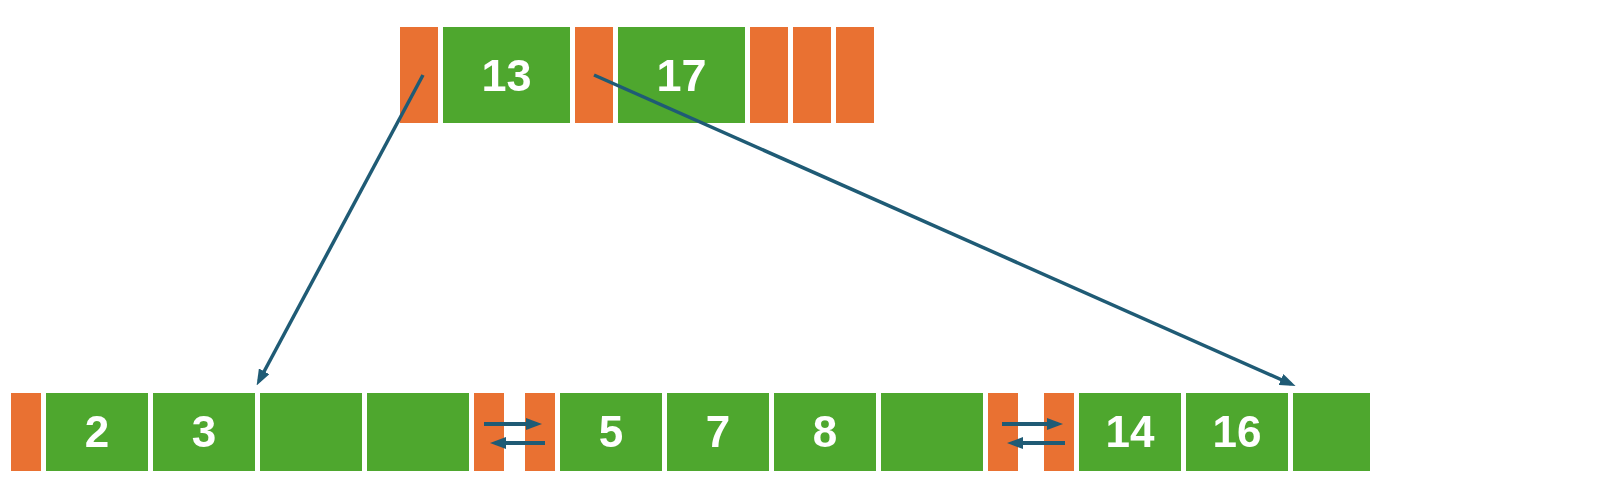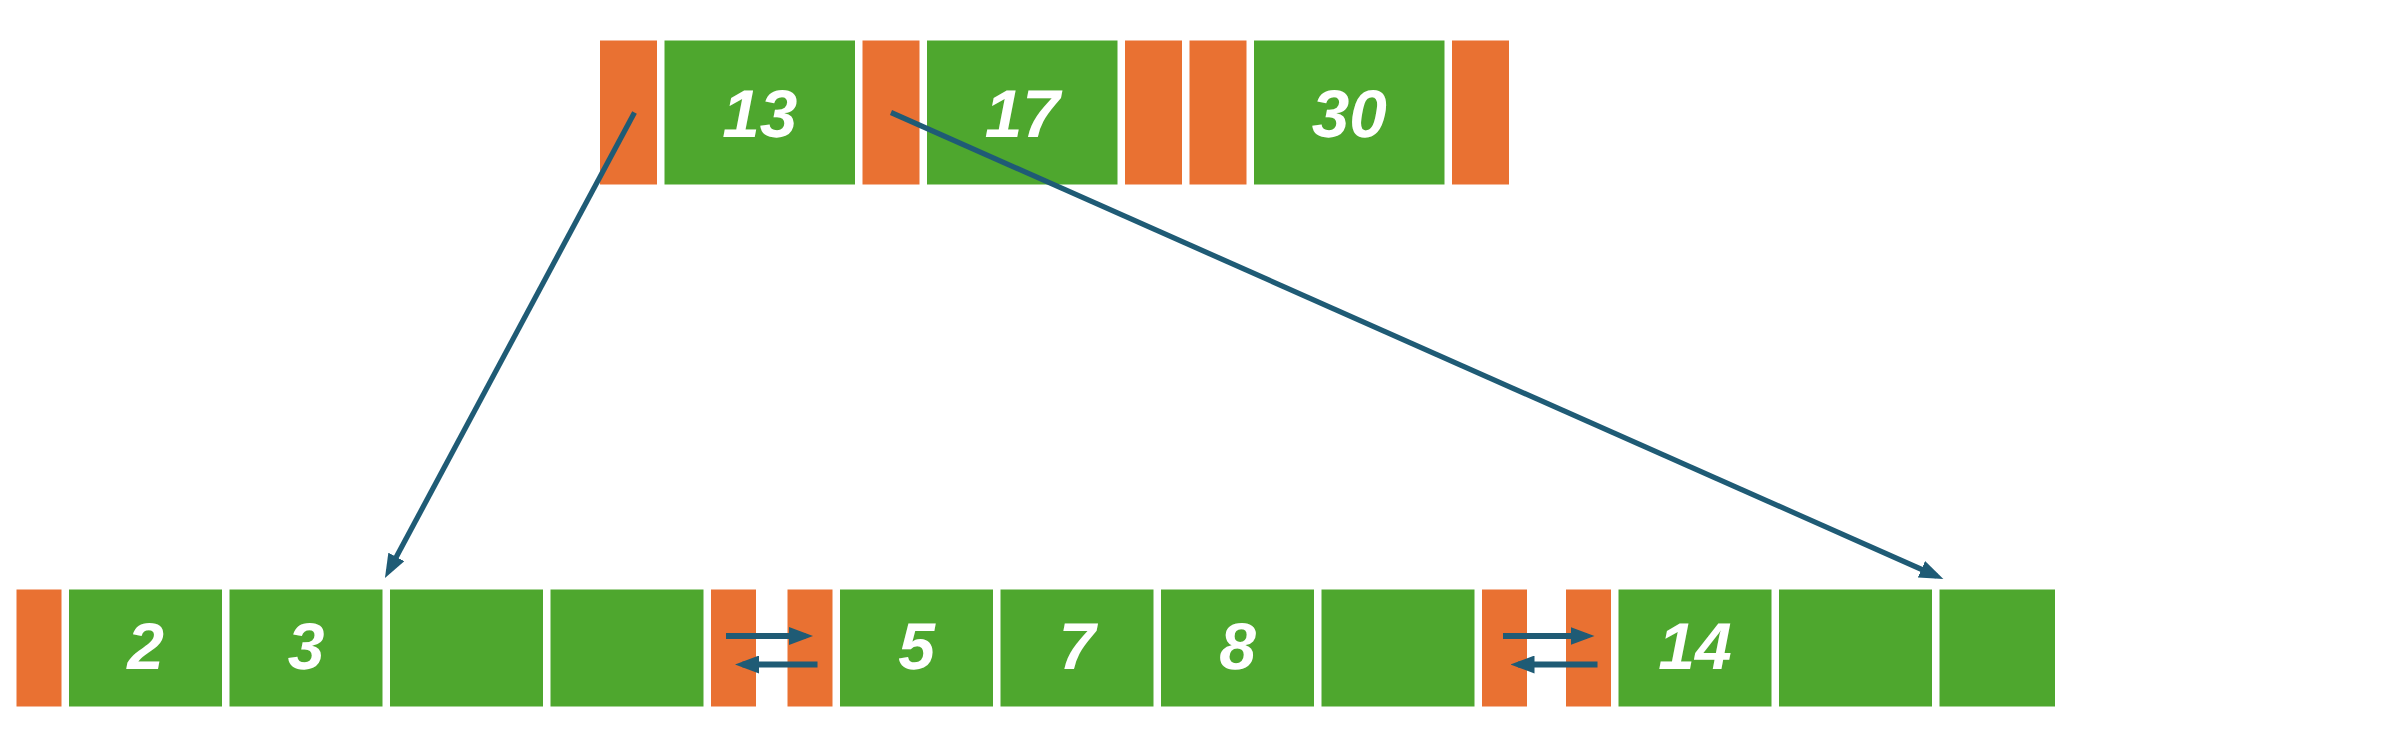--- a/index.html
+++ b/index.html
@@ -9,21 +9,20 @@
     --c-text:#FFFFFF;
     --c-bg:#FFFFFF;
   }
   html,body{margin:0;padding:0;background:var(--c-bg);}
   .canvas{
     position:relative;
     width:1370px;height:493px;
     background:var(--c-bg);
     font-family:"Liberation Sans",sans-serif;
     overflow:hidden;
-    font-style:italic;
   }
   .node{position:absolute;display:flex;gap:5px;}
   .root-node{left:400px;top:27px;height:96px;}
   .leaf-node{top:393px;height:78px;}
   .cell{display:flex;align-items:center;justify-content:center;flex:0 0 auto;}
   .cell.key{
     background:var(--c-green);
     color:var(--c-text);
     font-weight:bold;
     font-size:45px;
@@ -46,21 +45,20 @@
 
 <div class="canvas">
 
   <div class="node root-node">
     <div class="cell ptr"></div>
     <div class="cell key">13</div>
     <div class="cell ptr"></div>
     <div class="cell key">17</div>
     <div class="cell ptr"></div>
     <div class="cell ptr"></div>
-    <div class="cell key">30</div>
     <div class="cell ptr"></div>
   </div>
 
   <div class="node leaf-node" id="leaf-1">
     <div class="cell ptr"></div>
     <div class="cell key">2</div>
     <div class="cell key">3</div>
     <div class="cell key"></div>
     <div class="cell key"></div>
     <div class="cell ptr"></div>
@@ -71,20 +69,21 @@
     <div class="cell key">5</div>
     <div class="cell key">7</div>
     <div class="cell key">8</div>
     <div class="cell key"></div>
     <div class="cell ptr"></div>
   </div>
 
   <div class="node leaf-node" id="leaf-3">
     <div class="cell ptr"></div>
     <div class="cell key">14</div>
+    <div class="cell key">16</div>
     <div class="cell key"></div>
     <div class="cell key"></div>
     <div class="cell ptr"></div>
   </div>
 
   <svg class="arrows" width="1601" height="493" viewBox="0 0 1601 493">
     <defs>
       <marker id="ah" markerUnits="userSpaceOnUse" markerWidth="16" markerHeight="12" refX="11" refY="6" orient="auto">
         <path class="ah" d="M0,0 L16,6 L0,12 Z"></path>
       </marker>

